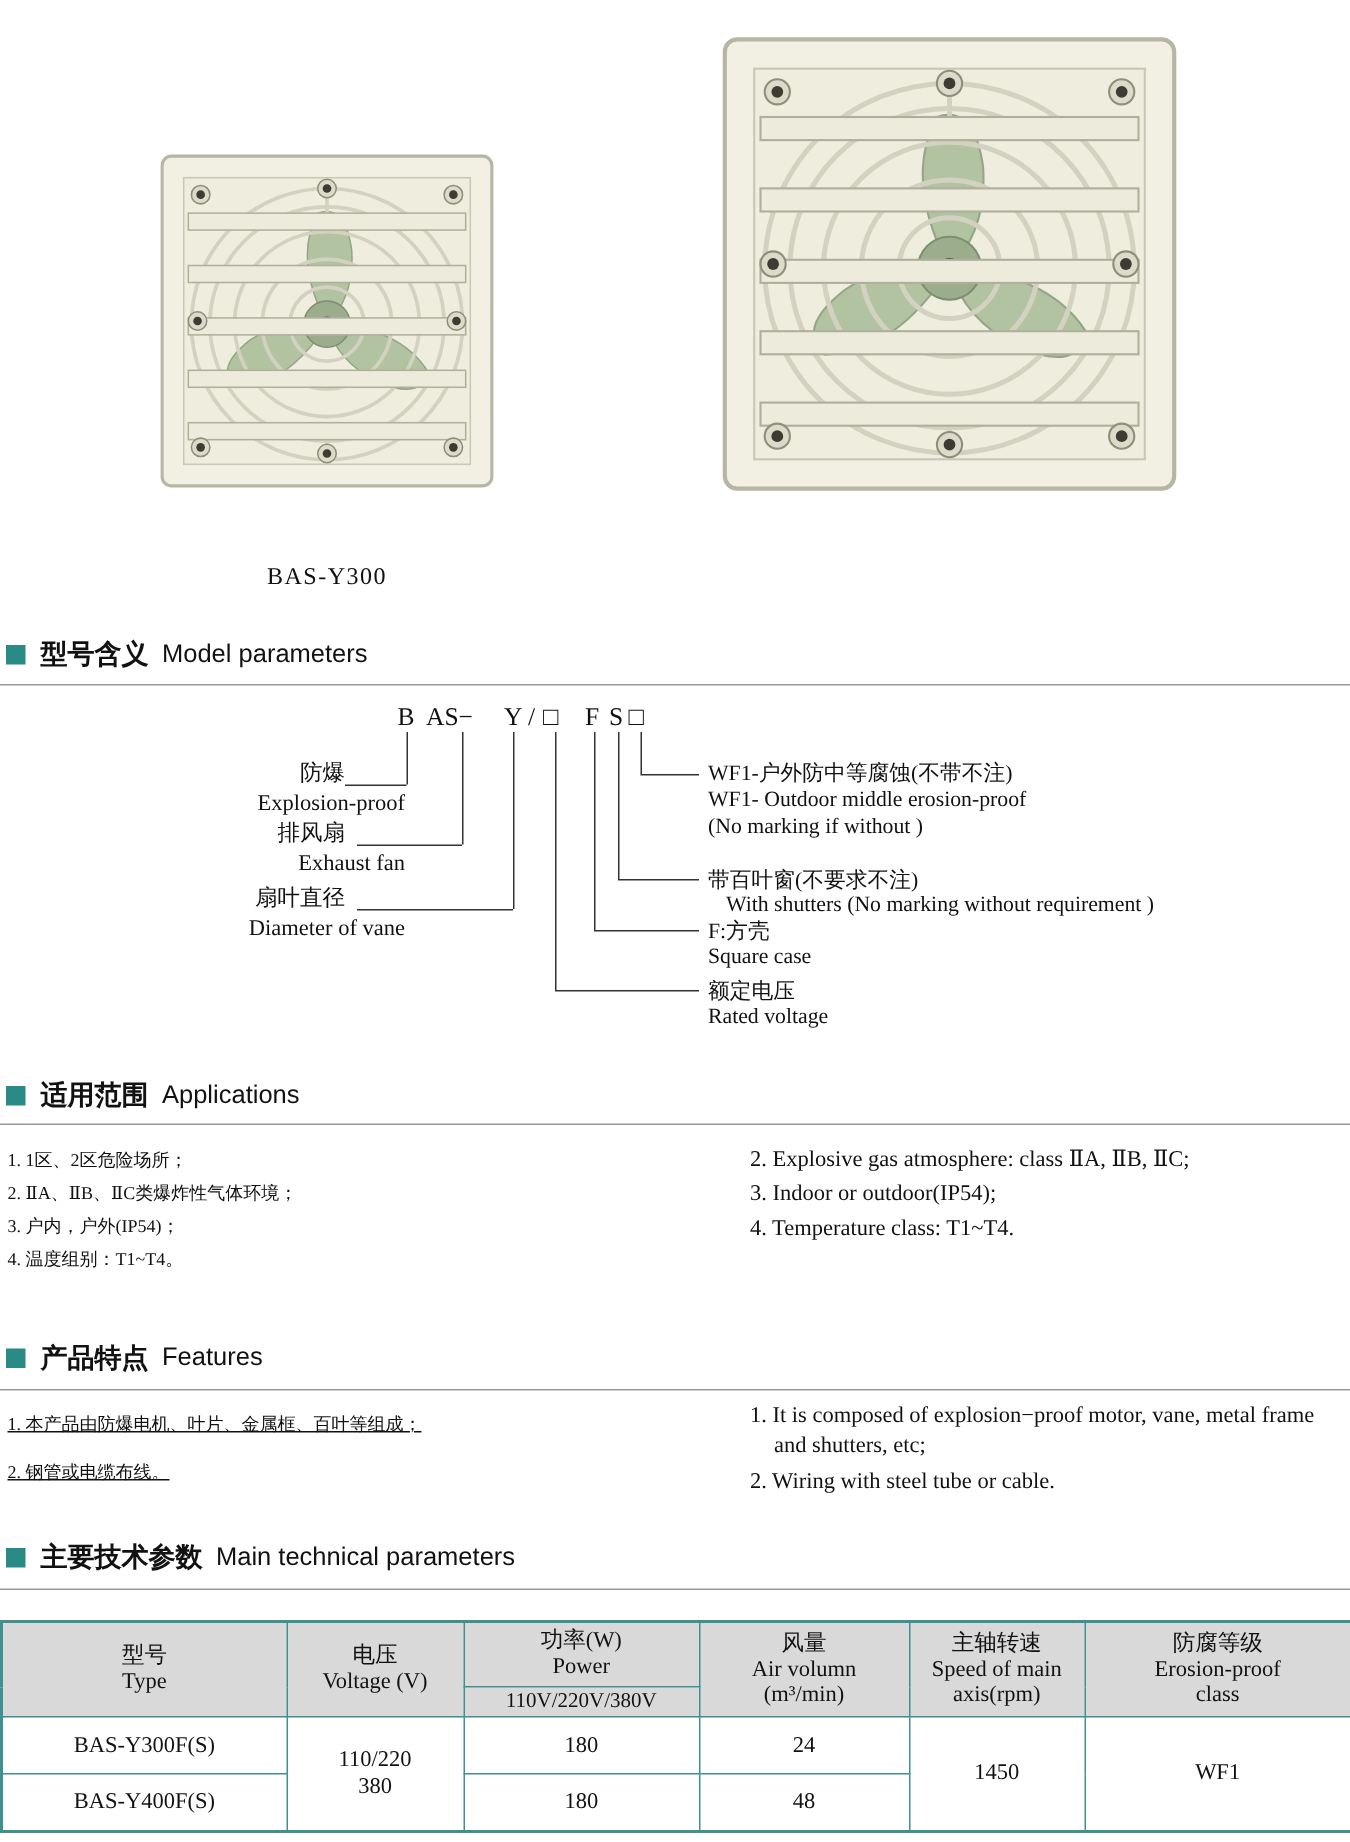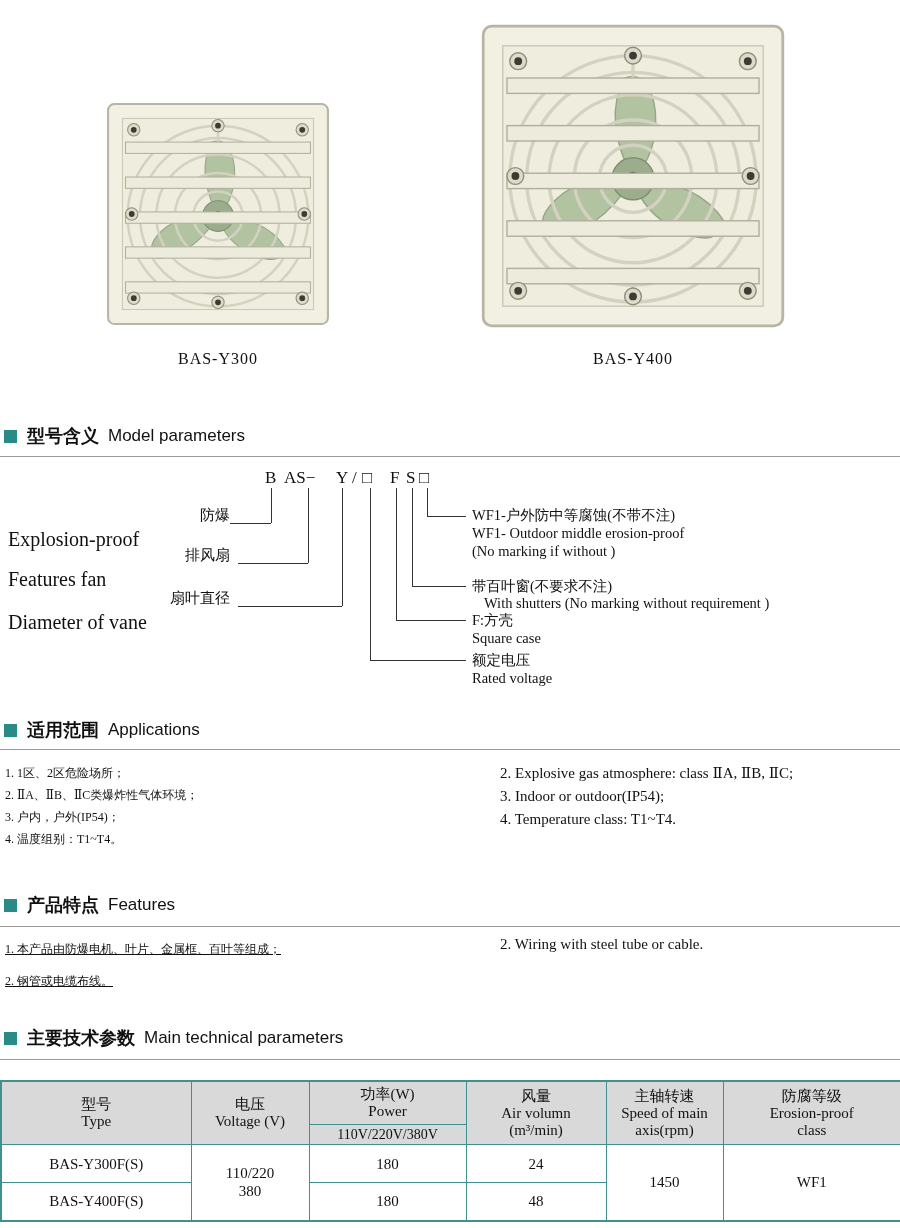--- a/index.html
+++ b/index.html
@@ -3,36 +3,36 @@
 <meta charset="utf-8">
 <style>
   * { margin:0; padding:0; box-sizing:border-box; }
   html,body { background:#ffffff; }
   body { font-family:"Liberation Serif","DejaVu Serif",serif; color:#111; }
   #page { position:relative; width:900px; height:1228px; margin:0 auto; background:#fff; overflow:hidden; }
 
   
   .fan { position:absolute; }
   .fan svg { width:100%; height:100%; display:block; }
-  .fan-label { position:absolute; text-align:center; font-size:16px; letter-spacing:1px; }
+  .fan-label { position:absolute; text-align:center; font-size:16px; letter-spacing:1px;margin-top:26px; }
 
   
   .sec { position:absolute; left:4px; display:flex; align-items:center; height:22px; }
   .sq { width:13px; height:13px; background:var(--accent-teal,#2a8a86); margin-right:10px; flex:0 0 auto; }
   .sec-zh { font-family:"Liberation Sans","DejaVu Sans",sans-serif; font-weight:bold; font-size:18px; }
   .sec-en { font-family:"Liberation Sans","DejaVu Sans",sans-serif; font-size:17px; margin-left:9px; }
   .rule { position:absolute; left:0; width:900px; border-top:1px solid #9a9a9a; }
 
   
   .diagram { position:absolute; left:0; top:458px; width:900px; height:246px; }
   .tok { position:absolute; top:10px; font-size:17px; white-space:pre; }
   .vl { position:absolute; width:0; border-left:1px solid #333; }
   .hl { position:absolute; height:0; border-top:1px solid #333; }
   .dl-zh { position:absolute; left:8px; width:222px; text-align:right; font-size:15px; }
-  .dl-en { position:absolute; left:8px; width:262px; text-align:left; font-size:20px; }
+  .dl-en { position:absolute; left:8px; width:262px; text-align:right; font-size:15px; }
   .dr { position:absolute; left:472px; font-size:14.5px; white-space:nowrap; }
 
   
   .list-zh { position:absolute; left:5px; font-size:12px; }
   .list-en { position:absolute; left:500px; width:398px; font-size:15px; }
   .list-zh .li { line-height:22px; }
   .list-en .li { line-height:23px; }
   .feat-zh .li { line-height:22px; margin-bottom:10px;text-decoration:underline; }
   .feat-en .li { line-height:20px; margin-bottom:4px; padding-left:16px; text-indent:-16px; }
 
@@ -170,21 +170,20 @@
             <circle r="6" fill="#dcdbca" stroke="#8f8e7c"></circle>
             <circle r="2.8" fill="#3c3c34"></circle>
           </g>
         <g transform="translate(192,192)">
             <circle r="6" fill="#dcdbca" stroke="#8f8e7c"></circle>
             <circle r="2.8" fill="#3c3c34"></circle>
           </g>
       </g>
     </svg>
   </figure>
-  <div class="fan-label" style="left:479px; top:350px; width:308px;">BAS-Y400</div>
 
   <div class="sec" style="top:425px;">
     <span class="sq"></span>
     <span class="sec-zh">型号含义</span>
     <span class="sec-en">Model parameters</span>
   </div>
   <div class="rule" style="top:456px;"></div>
 
   <div class="diagram">
 
@@ -209,21 +208,21 @@
     <div class="vl" style="left:412px; top:30px; height:98px;"></div>
     <div class="hl" style="left:412px; top:128px; width:54px;"></div>
     <div class="vl" style="left:396px; top:30px; height:132px;"></div>
     <div class="hl" style="left:396px; top:162px; width:70px;"></div>
     <div class="vl" style="left:370px; top:30px; height:172px;"></div>
     <div class="hl" style="left:370px; top:202px; width:96px;"></div>
 
     <div class="dl-zh" style="top:48px;">防爆</div>
     <div class="dl-en" style="top:70px;">Explosion-proof</div>
     <div class="dl-zh" style="top:88px;">排风扇</div>
-    <div class="dl-en" style="top:110px;">Features fan</div>
+    <div class="dl-en" style="top:110px;">Exhaust fan</div>
     <div class="dl-zh" style="top:131px;">扇叶直径</div>
     <div class="dl-en" style="top:153px;">Diameter of vane</div>
 
     <div class="dr" style="top:48px;">WF1-户外防中等腐蚀(不带不注)</div>
     <div class="dr" style="top:67px;">WF1- Outdoor middle erosion-proof</div>
     <div class="dr" style="top:85px;">(No marking  if without )</div>
     <div class="dr" style="top:119px;">带百叶窗(不要求不注)</div>
     <div class="dr" style="top:137px;margin-left:12px;">With shutters (No marking without requirement )</div>
     <div class="dr" style="top:153px;">F:方壳</div>
     <div class="dr" style="top:172px;">Square case</div>
@@ -255,20 +254,21 @@
     <span class="sec-zh">产品特点</span>
     <span class="sec-en">Features</span>
   </div>
   <div class="rule" style="top:926px;"></div>
 
   <div class="list-zh feat-zh" style="top:938px;">
     <div class="li">1. 本产品由防爆电机、叶片、金属框、百叶等组成；</div>
     <div class="li">2. 钢管或电缆布线。</div>
   </div>
   <div class="list-en feat-en" style="top:934px;">
+    <div class="li">1. It is composed of explosion−proof motor, vane, metal frame and shutters, etc;</div>
     <div class="li">2. Wiring with steel tube or cable.</div>
   </div>
 
   <div class="sec" style="top:1027px;">
     <span class="sq"></span>
     <span class="sec-zh">主要技术参数</span>
     <span class="sec-en">Main technical parameters</span>
   </div>
   <div class="rule" style="top:1059px;"></div>
 

